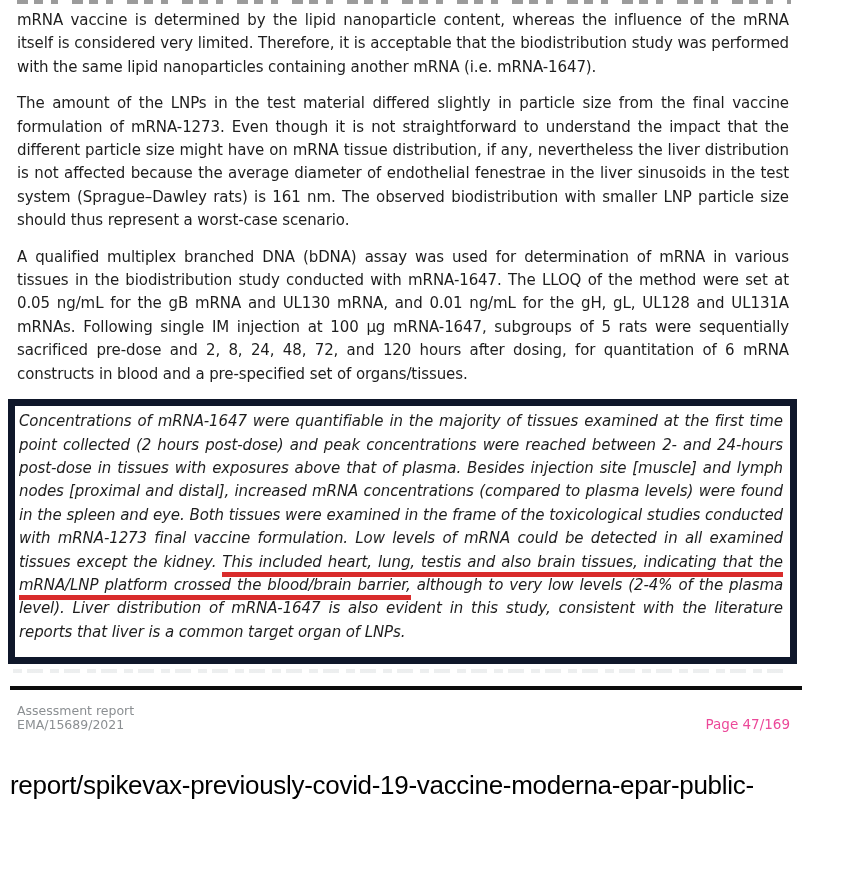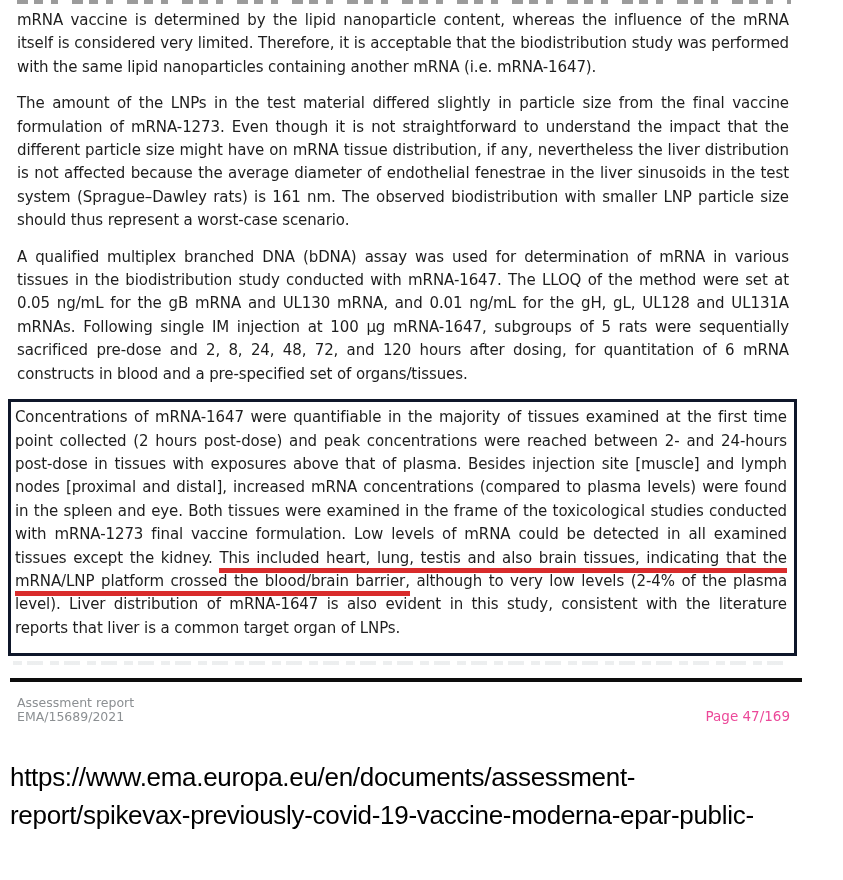--- a/index.html
+++ b/index.html
@@ -28,23 +28,24 @@
 
   p.body-text {
     margin: 0 8px 13px 0;
     font-size: 15px;
     line-height: 23.4px;
     text-align: justify;
     letter-spacing: -0.1px;
   }
 
   .red-box {
-    border: 3px solid #0f172a;
+    border: 7px solid #0f172a;
     margin: 10px 0 0 -9px;
     padding: 4px 7px 13px 4px;
+    font-style: italic;
   }
   .red-box p.body-text { margin: 0; }
 
   .red-underline {
     background-image: linear-gradient(#d92c2c, #d92c2c);
     background-repeat: no-repeat;
     background-size: 100% 5px;
     background-position: left bottom;
     padding-bottom: 6px;
     box-decoration-break: clone;
@@ -123,18 +124,17 @@
 
     <div class="footer">
       <div class="footer-left">
         <div>Assessment report</div>
         <div>EMA/15689/2021</div>
       </div>
       <div class="footer-right">Page 47/169</div>
     </div>
 
     <div class="url-block">
-      <div class="url-line">https://www.ema.europa.eu/en/documents/assessment-</div>
       <div class="url-line">report/spikevax-previously-covid-19-vaccine-moderna-epar-public-</div>
     </div>
 
   </div>
 </div>
 
 </body></html>

